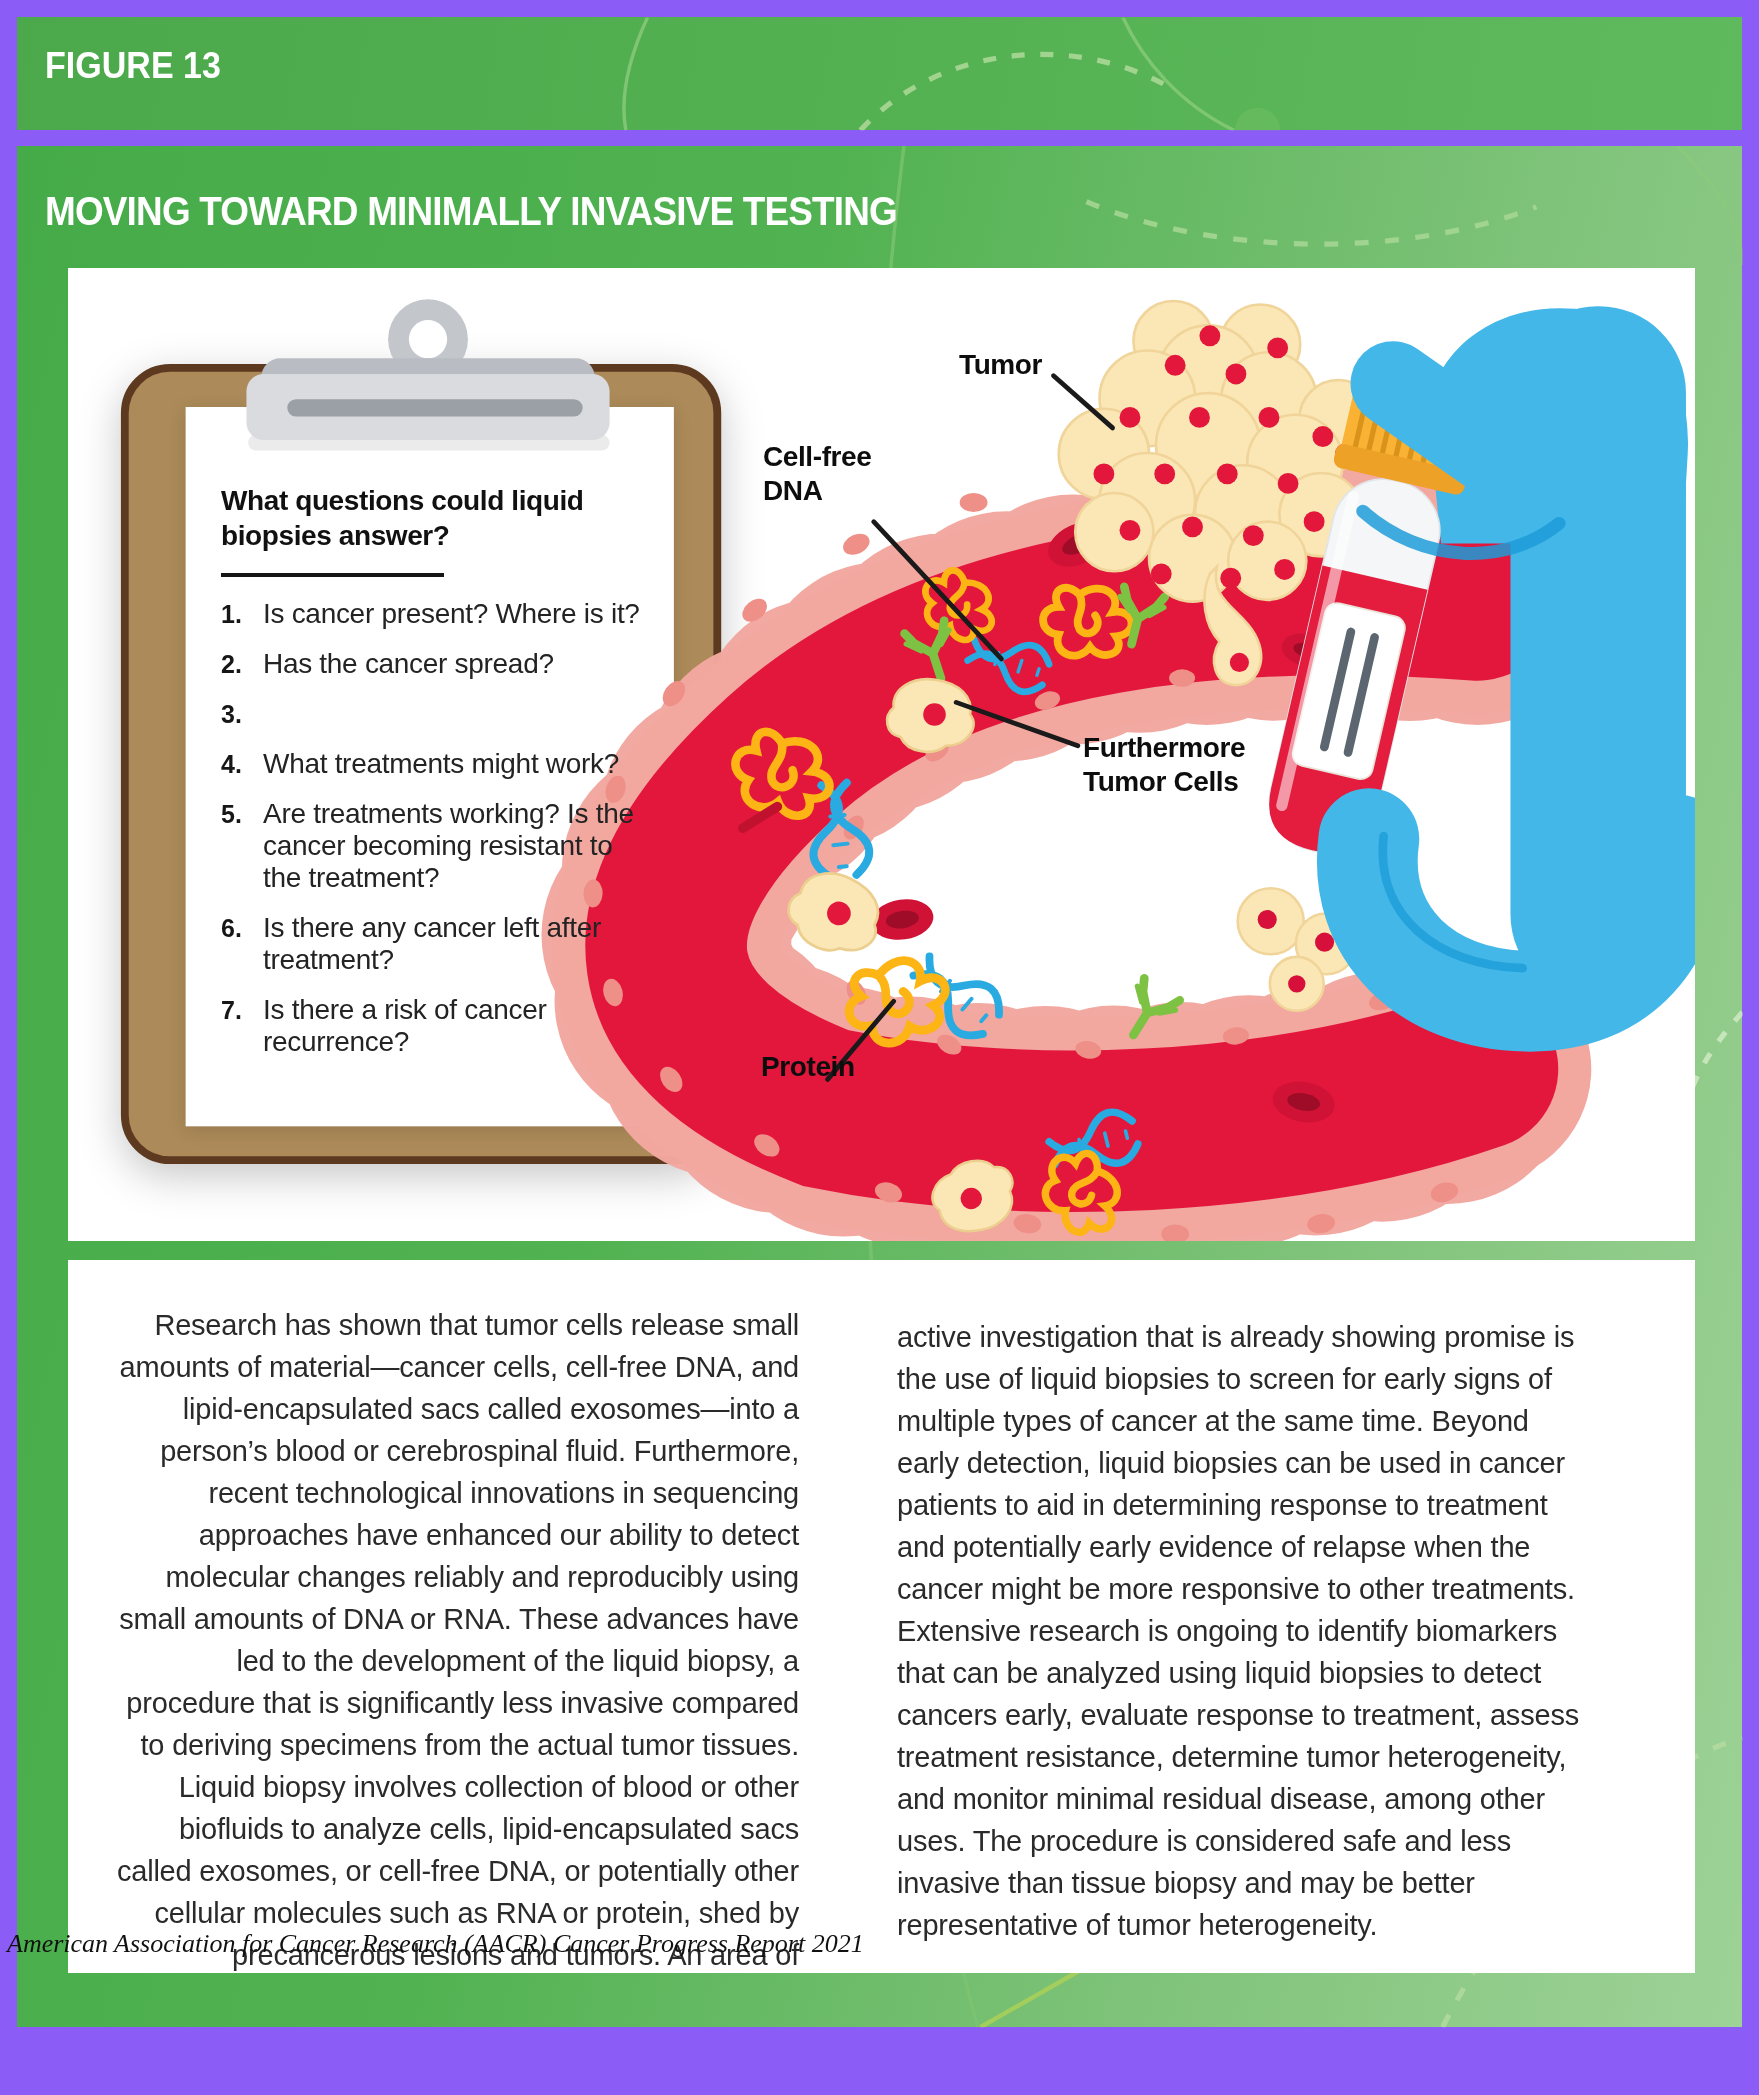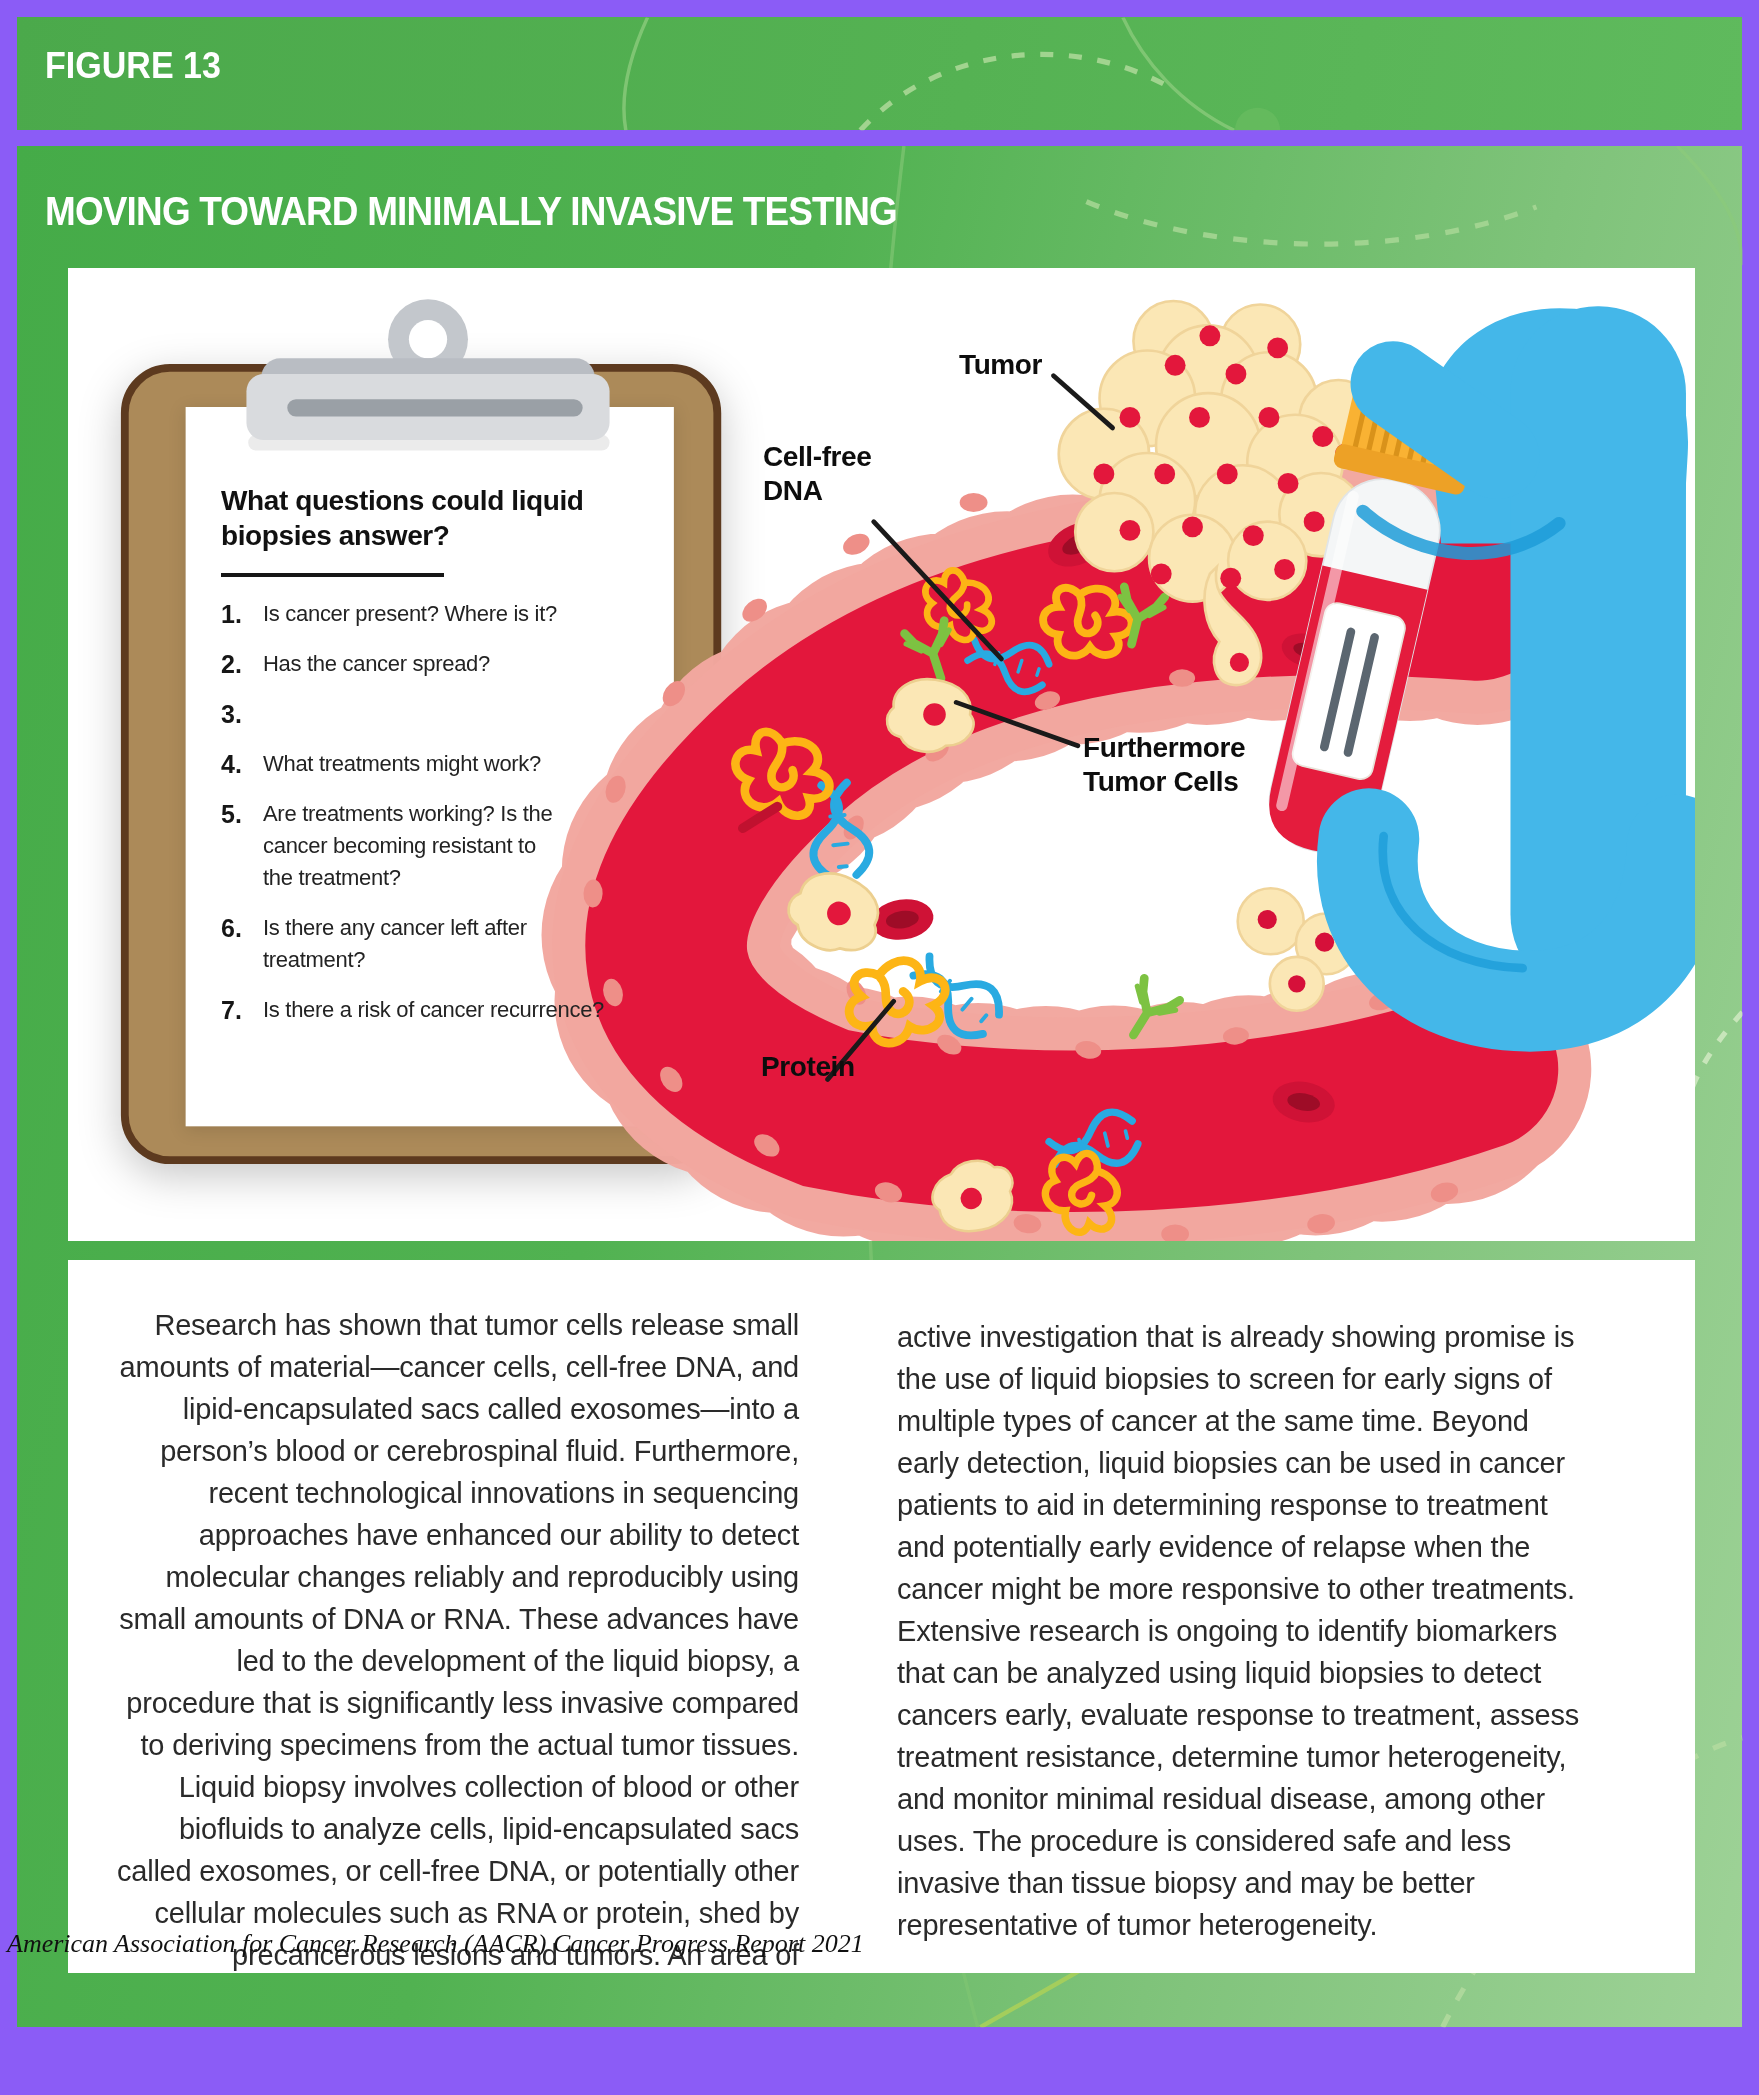--- a/index.html
+++ b/index.html
@@ -35,21 +35,21 @@
   
   .clip-heading {
     left:221px; top:483px; width:469px; z-index:5;
     font-size:28px; font-weight:bold; color:#111111; line-height:35px; white-space:pre-line;
     letter-spacing:-0.4px;
   }
   .clip-rule { left:221px; top:573px; width:223px; height:4.3px; background:#161616; z-index:5; }
   .question-list { left:221px; top:598px; width:452px; z-index:5; }
   .question-item { display:flex; margin-bottom:18px; }
   .question-num { flex:0 0 42px; font-weight:bold; font-size:25px; line-height:32px; color:#161616; }
-  .question-text { font-size:22px; line-height:32px; color:#232323; white-space:pre-line; letter-spacing:-0.3px; }
+  .question-text { font-size:28px; line-height:32px; color:#232323; white-space:pre-line; letter-spacing:-0.3px; }
   
   .dlabel { z-index:5; font-weight:bold; color:#0d0d0d; font-size:28px; line-height:34px;
             white-space:pre-line; letter-spacing:-0.4px; }
   .dlabel-tumor { left:959px; top:348px; }
   .dlabel-cfdna { left:763px; top:440px; }
   .dlabel-ctc { left:1083px; top:731px; }
   .dlabel-protein { left:761px; top:1050px; }
   
   .body-col {
     z-index:5; width:688px; font-size:29px; line-height:42px; color:#2a2a2a;

